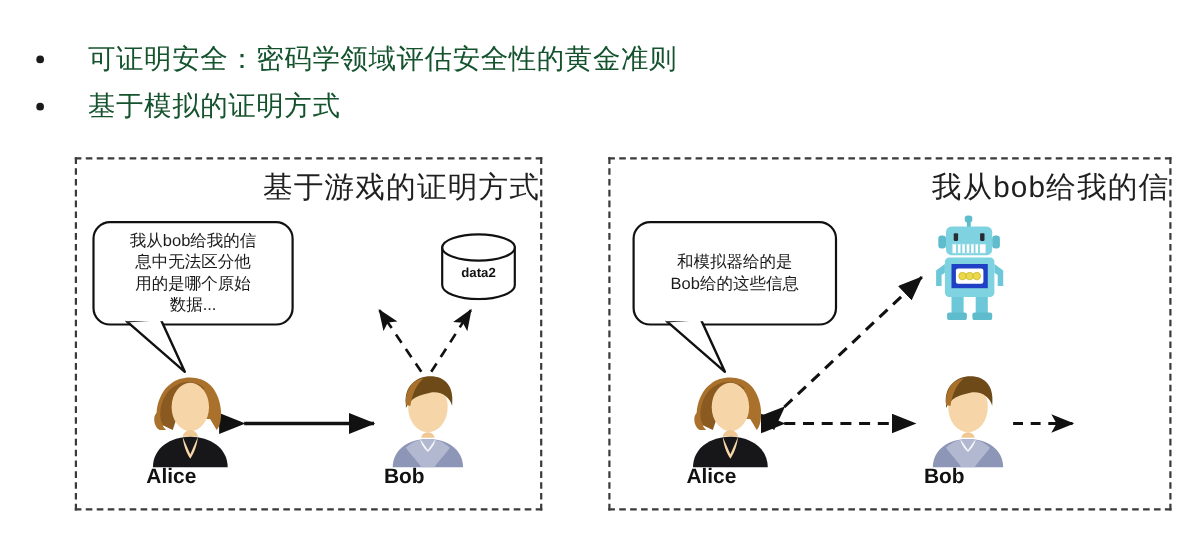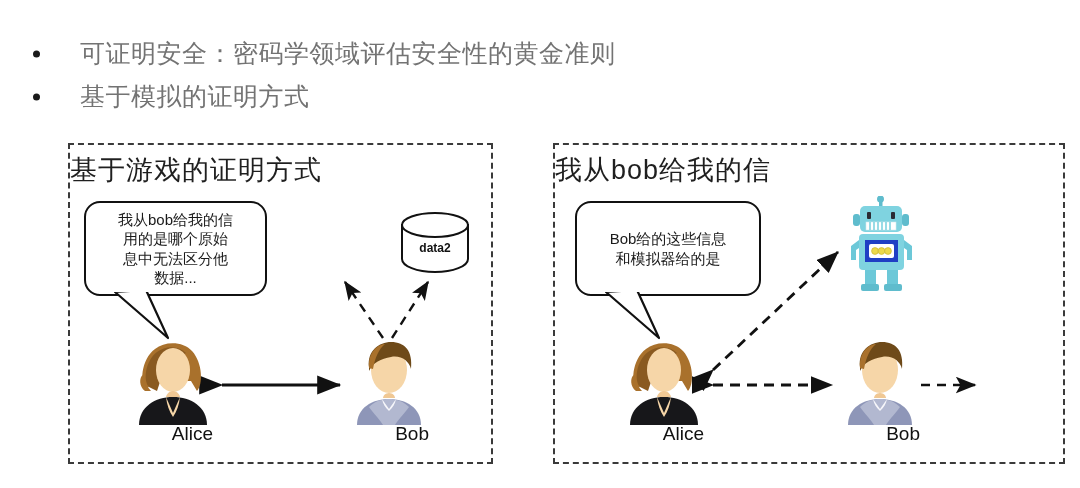--- a/index.html
+++ b/index.html
@@ -15,36 +15,36 @@
 
   
   .bullet-list{position:absolute;left:0;top:32px;width:1000px;}
   .bullet-row{position:relative;height:43px;}
   .bullet-dot{
     position:absolute;left:33px;top:50%;transform:translateY(-50%);
     width:7px;height:7px;border-radius:50%;background:#1a1a1a;
   }
   .bullet-text{
     position:absolute;left:80px;top:50%;transform:translateY(-52%);
-    font-size:25px;letter-spacing:.5px;white-space:nowrap;color:#737373;
+    font-size:25px;letter-spacing:.5px;white-space:nowrap;color:#14532d;
   }
 
   
   .panel{
     position:absolute;
     border:2px dashed #3a3a3a;
     box-sizing:border-box;
     background:transparent;
   }
   #panel-left{left:68px;top:143px;width:425px;height:321px;}
   #panel-right{left:553px;top:143px;width:512px;height:321px;}
 
   .panel-title{
     position:absolute;left:0;right:0;top:7px;
-    text-align:left;font-size:27px;letter-spacing:1px;color:#1f1f1f;
+    text-align:right;font-size:27px;letter-spacing:1px;color:#1f1f1f;
   }
 
   
   .bubble{
     position:absolute;
     border:2.2px solid #111;
     border-radius:16px;
     background:#fff;
     box-sizing:border-box;
     display:flex;align-items:center;justify-content:center;
@@ -61,22 +61,22 @@
   .cylinder{position:absolute;z-index:3;}
   .cyl-label{
     position:absolute;left:0;right:0;
     text-align:center;font-weight:bold;color:#111;
     pointer-events:none;
   }
 
   
   .avatar{position:absolute;z-index:3;}
   .avatar-name{
-    position:absolute;left:0;right:0;text-align:right;
-    font-weight:normal;font-size:19px;color:#111;
+    position:absolute;left:0;right:0;text-align:left;
+    font-weight:bold;font-size:19px;color:#111;
   }
 
   
   .arrows{position:absolute;left:0;top:0;width:1080px;height:488px;z-index:2;pointer-events:none;}
 
   .robot{position:absolute;z-index:3;}
 </style>
 </head>
 <body>
 
@@ -93,22 +93,22 @@
     </div>
   </div>
 
   <div class="panel" id="panel-left">
     <div class="panel-title">基于游戏的证明方式</div>
   </div>
 
   <div class="bubble" style="left:84px;top:201px;width:183px;height:95px;">
     <div>
       <div>我从bob给我的信</div>
+      <div>息中无法区分他</div>
       <div>用的是哪个原始</div>
-      <div>息中无法区分他</div>
       <div>数据...</div>
     </div>
   </div>
   <svg class="bubble-tail" style="left:110px;top:286px;" width="90" height="62">
     <path d="M5,6 L58,52 L36,4 Z" fill="#fff" stroke="#111" stroke-width="2.2" stroke-linejoin="round"></path>
     <rect x="4" y="0" width="36" height="6" fill="#fff"></rect>
   </svg>
 
 
   <div class="cylinder" style="left:400px;top:211px;width:70px;height:62px;">
@@ -144,22 +144,22 @@
     </svg>
     <div class="avatar-name" style="top:86px;">Bob</div>
   </div>
 
   <div class="panel" id="panel-right">
     <div class="panel-title">我从bob给我的信</div>
   </div>
 
   <div class="bubble" style="left:575px;top:201px;width:186px;height:95px;">
     <div>
+      <div>和模拟器给的是</div>
       <div>Bob给的这些信息</div>
-      <div>和模拟器给的是</div>
     </div>
   </div>
   <svg class="bubble-tail" style="left:601px;top:286px;" width="90" height="62">
     <path d="M5,6 L58,52 L36,4 Z" fill="#fff" stroke="#111" stroke-width="2.2" stroke-linejoin="round"></path>
     <rect x="4" y="0" width="36" height="6" fill="#fff"></rect>
   </svg>
 
   <div class="robot" style="left:843px;top:196px;width:78px;height:98px;">
     <svg width="78" height="98" viewBox="0 0 78 98">
       <rect x="36" y="2" width="3.5" height="9" fill="#5fbccd"></rect>

